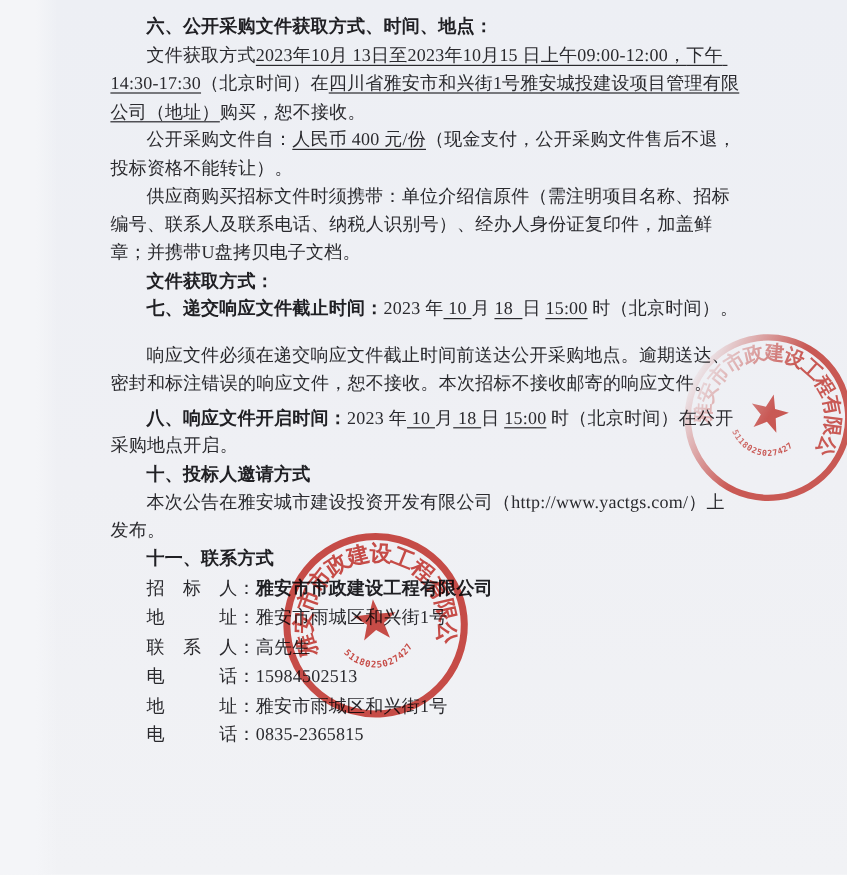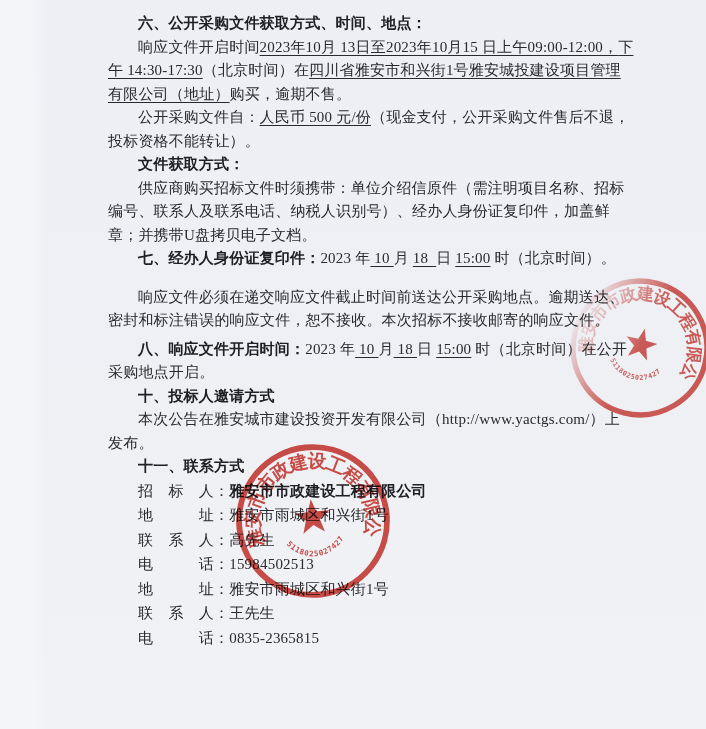--- a/index.html
+++ b/index.html
@@ -5,21 +5,21 @@
   html,body{margin:0;padding:0;}
   body{
     width:706px;height:729px;overflow:hidden;position:relative;
     font-family:"Liberation Serif","DejaVu Serif",serif;
     background:
       linear-gradient(90deg,#f4f5f8 0,#f4f5f8 30px,rgba(244,245,248,0) 48px),
       linear-gradient(180deg,#edeff4 0%,#eff0f4 55%,#f1f2f5 100%);
   }
   .page{position:absolute;inset:0;}
   .doc{
-    position:absolute;left:108px;top:12px;width:526px;
+    position:absolute;left:92px;top:12px;width:526px;
     font-size:15px;line-height:23.5px;color:#2a2a2e;
     letter-spacing:.2px;
   }
   .para{margin:0;text-indent:2em;white-space:pre-wrap;}
   .para .b{font-weight:700;color:#202024;}
   .para .u{text-decoration:underline;text-underline-offset:3px;text-decoration-thickness:1px;}
   .gap-lg{margin-top:15px;}
   .gap-sm{margin-top:5px;}
   .contact{line-height:24.6px;}
   
@@ -40,36 +40,35 @@
   .seal-cotext{fill:currentColor;font-family:"Liberation Sans","DejaVu Sans",sans-serif;font-size:22px;letter-spacing:-1.5px;font-weight:700;}
   .seal-numtext{fill:currentColor;font-family:"DejaVu Sans Mono","Liberation Mono",monospace;font-size:9px;letter-spacing:.8px;font-weight:700;}
 </style>
 </head>
 <body>
 
 <div class="page">
 
   <div class="doc" id="doc-body">
       <p class="para"><span class="b">六、公开采购文件获取方式、时间、地点：</span></p>
-      <p class="para"><span>响应文件开启时间</span><span class="u">2023年10月 13日至2023年10月15 日上午09:00-12:00，</span><span class="u">下午 14:30-17:30</span><span>（北京时间）在</span><span class="u">四川省雅安市和兴街1号雅安城投建设项目管理有限公司（地址）</span><span>购买，逾期不售。</span></p>
-      <p class="para"><span>公开采购文件自：</span><span class="u">人民币 500 元/份</span><span>（现金支付，公开采购文件售后不退，投标资格不能转让）。</span></p>
+      <p class="para"><span>文件获取方式</span><span class="u">2023年10月 13日至2023年10月15 日上午09:00-12:00，</span><span class="u">下午 14:30-17:30</span><span>（北京时间）在</span><span class="u">四川省雅安市和兴街1号雅安城投建设项目管理有限公司（地址）</span><span>购买，恕不接收。</span></p>
+      <p class="para"><span>公开采购文件自：</span><span class="u">人民币 400 元/份</span><span>（现金支付，公开采购文件售后不退，投标资格不能转让）。</span></p>
+      <p class="para"><span>供应商购买招标文件时须携带：单位介绍信原件（需注明项目名称、招标编号、联系人及联系电话、纳税人识别号）、经办人身份证复印件，加盖鲜章；并携带U盘拷贝电子文档。</span></p>
       <p class="para"><span class="b">文件获取方式：</span></p>
-      <p class="para"><span>供应商购买招标文件时须携带：单位介绍信原件（需注明项目名称、招标编号、联系人及联系电话、纳税人识别号）、经办人身份证复印件，加盖鲜章；并携带U盘拷贝电子文档。</span></p>
-      <p class="para"><span class="b">七、经办人身份证复印件：</span><span>2023 年</span><span class="u"> 10 </span><span>月 </span><span class="u">18  </span><span>日 </span><span class="u">15:00</span><span> 时（北京时间）。</span></p>
+      <p class="para"><span class="b">七、递交响应文件截止时间：</span><span>2023 年</span><span class="u"> 10 </span><span>月 </span><span class="u">18  </span><span>日 </span><span class="u">15:00</span><span> 时（北京时间）。</span></p>
       <p class="para gap-lg"><span>响应文件必须在递交响应文件截止时间前送达公开采购地点。逾期送达、密封和标注错误的响应文件，恕不接收。本次招标不接收邮寄的响应文件。</span></p>
       <p class="para gap-sm"><span class="b">八、响应文件开启时间：</span><span>2023 年</span><span class="u"> 10 </span><span>月</span><span class="u"> 18 </span><span>日 </span><span class="u">15:00</span><span> 时（北京时间）在公开采购地点开启。</span></p>
       <p class="para"><span class="b">十、投标人邀请方式</span></p>
       <p class="para"><span>本次公告在雅安城市建设投资开发有限公司（http://www.yactgs.com/）上发布。</span></p>
       <p class="para"><span class="b">十一、联系方式</span></p>
       <p class="para contact"><span>招　标　人：</span><span class="b">雅安市市政建设工程有限公司</span></p>
       <p class="para contact"><span>地　　　址：雅安市雨城区和兴街1号</span></p>
       <p class="para contact"><span>联　系　人：高先生</span></p>
       <p class="para contact"><span>电　　　话：15984502513</span></p>
       <p class="para contact"><span>地　　　址：雅安市雨城区和兴街1号</span></p>
-      <p class="para contact"><span>联　系　人：王先生</span></p>
       <p class="para contact"><span>电　　　话：0835-2365815</span></p>
     </div>
 
   <div class="seal seal-main" style="color: rgb(208, 65, 58);">
     <svg viewBox="0 0 200 200">
       <defs>
         <path id="tp1" d="M 39.86 121.89 A 64 64 0 1 1 160.14 121.89"></path>
         <path id="np1" d="M 65.6 124.1 A 42 42 0 0 0 134.4 124.1"></path>
       </defs>
       <circle class="seal-ring" cx="100" cy="100" r="88"></circle>

